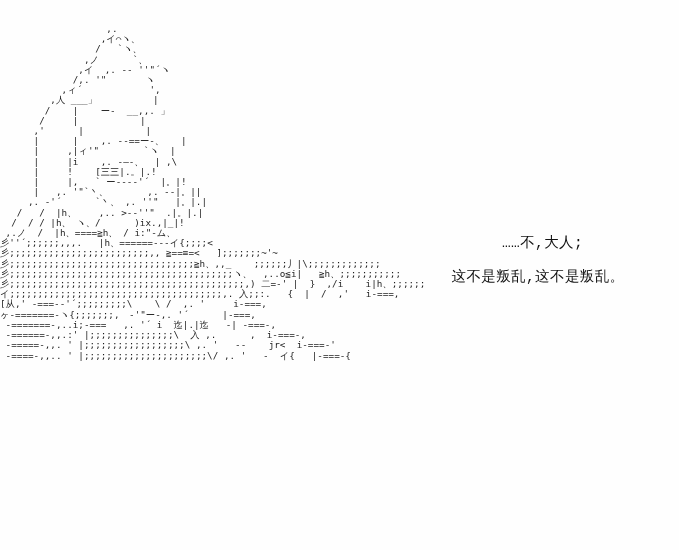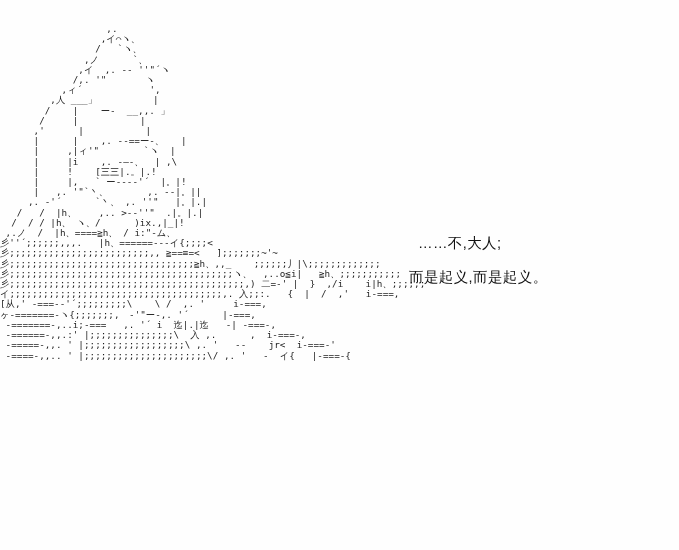--- a/index.html
+++ b/index.html
@@ -44,26 +44,27 @@
   }
 
   
   #dialogue {
     position: absolute;
     left: 409px;
     top: 226px;
     width: 258px;
   }
   .line {
-    font-family: Liberation Sans, sans-serif;
+    font-family: Liberation Mono, monospace;
     font-size: 14.5px;
     line-height: 34px;
     color: #111111;
     letter-spacing: 0.4px;
     white-space: pre;
+    text-align: center;
   }
   .line.indent-1 { padding-left: 9px; }
   .line.indent-2 { padding-left: 0px; }
 </style>
 </head>
 <body>
 
 <div id="stage">
 
   <pre id="aa-art">                   ,.
@@ -95,16 +96,16 @@
 イ;;;;;;;;;;;;;;;;;;;;;;;;;;;;;;;;;;;;;;,. 入;;:.   {  |  /  ,'   i-===,
 [从,' -===-‐'´;;;;;;;;;\    \ /  ,. '     i-===,
 ヶ-=======-ヽ{;;;;;;;,ゝ-'"ー-,. '´      |-===,
  -=======-,..i;-===   ,. '´ i  迄|.|迄   ‐| -===-,
  -======-,,.:' |;;;;;;;;;;;;;;;\  入 ,.      ,  i-===-,
  -=====-,,. ' |;;;;;;;;;;;;;;;;;;\ ,. '   --    jr&lt;  i-===-'
  -====-,,.. ' |;;;;;;;;;;;;;;;;;;;;;;\/ ,. '   -  イ{   |-===-{</pre>
 
   <div id="dialogue">
     <div class="line indent-1">……不,大人;</div>
-    <div class="line indent-2">而是起义,而是起义。</div>
+    <div class="line indent-2">这不是叛乱,这不是叛乱。</div>
   </div>
 
 </div>
 
 </body></html>

